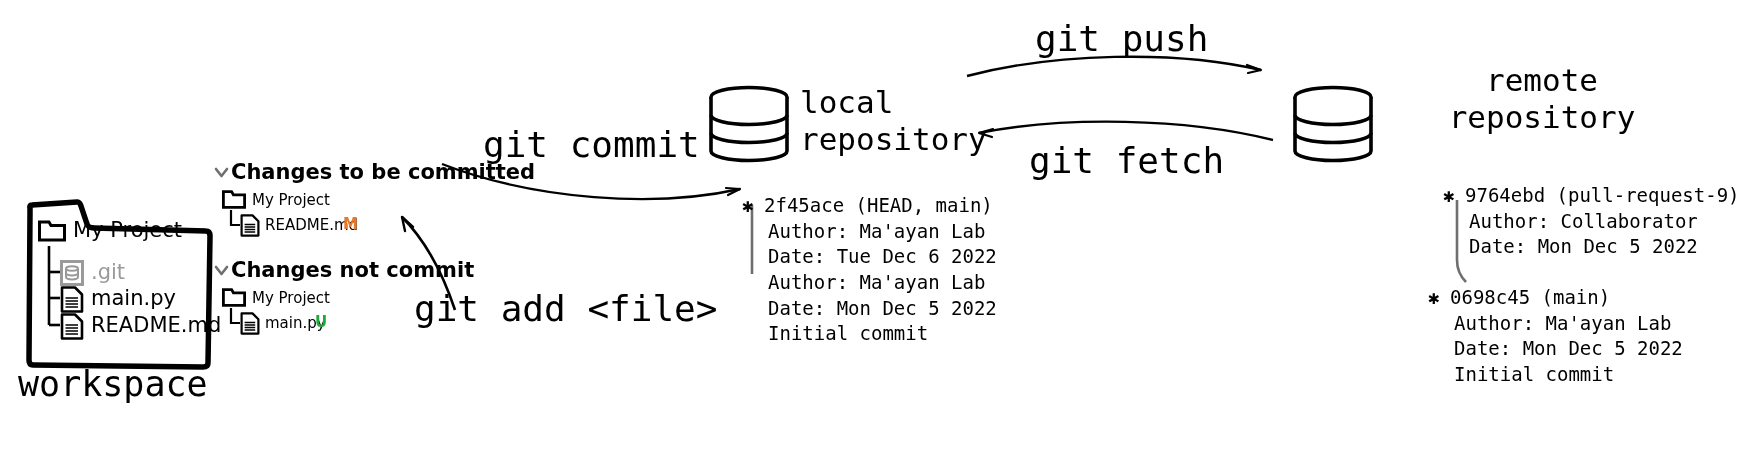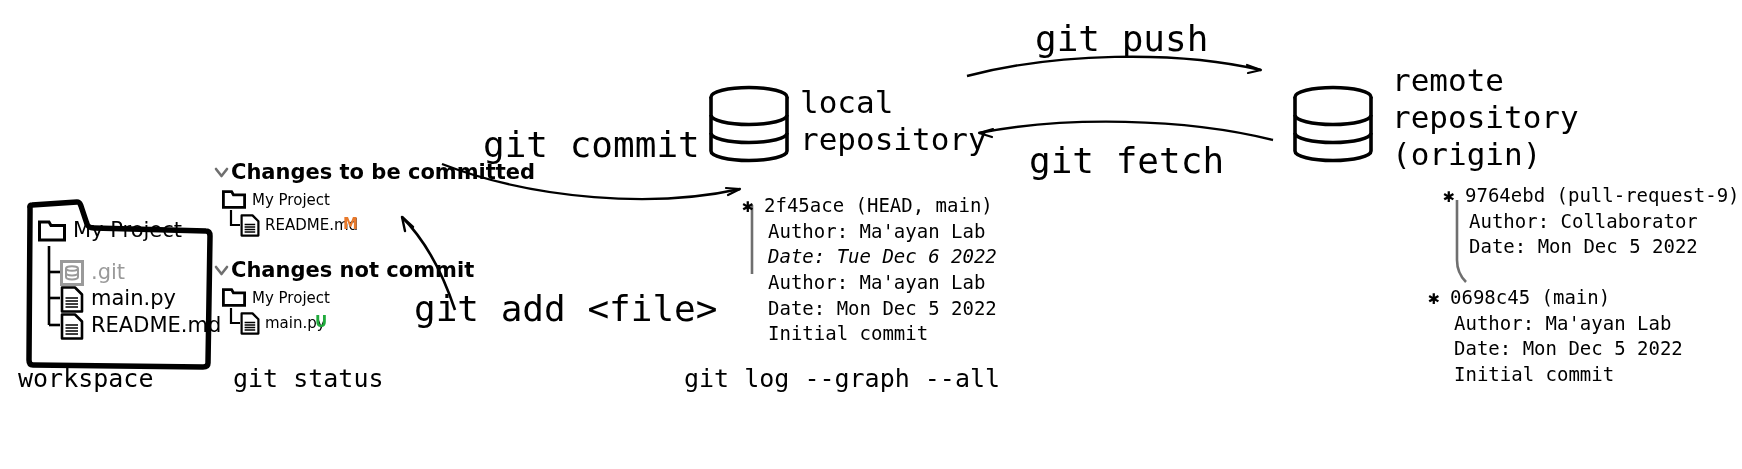--- a/index.html
+++ b/index.html
@@ -26,21 +26,21 @@
   .cmd-label {
     font-family: "DejaVu Sans Mono", monospace;
     font-size: 36px;
     font-weight: 500;
     letter-spacing: 0px;
     white-space: nowrap;
     color: #000;
   }
   .section-caption {
     font-family: "DejaVu Sans Mono", monospace;
-    font-size: 25px;
+    font-size: 35px;
     white-space: nowrap;
     color: #000;
   }
   .repo-title {
     font-family: "DejaVu Sans Mono", monospace;
     font-size: 31px;
     line-height: 37px;
     text-align: left;
     white-space: nowrap;
     color: #000;
@@ -184,21 +184,20 @@
     <div class="abs" style="left:26px; top:152px;">
       <svg width="20" height="23" viewBox="0 0 20 23">
         <path d="M1.6 1.4 L12.5 1.4 L18.4 7.3 L18.4 21.6 L1.6 21.6 Z" fill="#ffffff" stroke="#000000" stroke-width="2.2" stroke-linejoin="round"></path>
         <path d="M4.6 10.5 H15.2 M4.6 13 H15.2 M4.6 15.5 H15.2 M4.6 18 H15.2" stroke="#000000" stroke-width="1.3"></path>
       </svg>
     </div>
     <div class="abs tree-text" style="left:51px; top:154px;">main.py</div>
     <div class="abs tree-text flag-u" style="left:101px; top:153px;">U</div>
   </div>
 
-  <div class="abs section-caption" style="left:233px; top:364px;">git status</div>
 
   <svg class="abs" style="left:380px; top:205px;" width="110" height="110" viewBox="0 0 110 110">
     <path d="M75 105 C66 78 50 40 22 12" fill="none" stroke="#000000" stroke-width="2.6"></path>
     <path d="M22 12 L33 22 M22 12 L25 26" fill="none" stroke="#000000" stroke-width="2.4" stroke-linecap="round"></path>
   </svg>
   <div class="abs cmd-label" style="left:414px; top:248px;margin-top:40px;">git add &lt;file&gt;</div>
 
   <svg class="abs" style="left:440px; top:160px;" width="320" height="60" viewBox="0 0 320 60">
     <path d="M2 4 C95 40 215 48 300 29" fill="none" stroke="#000000" stroke-width="2.4"></path>
     <path d="M300 29 L286 28 M300 29 L288 35" fill="none" stroke="#000000" stroke-width="2.2" stroke-linecap="round"></path>
@@ -220,30 +219,29 @@
 
   <svg class="abs" style="left:748px; top:195px;" width="20" height="110" viewBox="0 0 20 110">
     <path d="M4 10 L4 79" stroke="#6f6f6f" stroke-width="2.6" fill="none"></path>
   </svg>
 
   <div class="abs" style="left:742px; top:193px;">
     <div class="log-line">
       <span style="display:inline-block; width:22px;">✱</span><span>2f45ace (HEAD, main)</span>
     </div>
     <div class="log-line" style="padding-left:26px;">Author: Ma'ayan Lab</div>
-    <div class="log-line" style="padding-left:26px;font-style:italic;">Date: Tue Dec 6 2022</div>
+    <div class="log-line" style="padding-left:26px;">Date: Tue Dec 6 2022</div>
   </div>
 
   <div class="abs" style="left:742px; top:270px;">
     <div class="log-line" style="padding-left:26px;">Author: Ma'ayan Lab</div>
     <div class="log-line" style="padding-left:26px;">Date: Mon Dec 5 2022</div>
     <div class="log-line" style="padding-left:26px;">Initial commit</div>
   </div>
 
-  <div class="abs section-caption" style="left:684px; top:364px;">git log --graph --all</div>
 
   <svg class="abs" style="left:965px; top:45px;" width="310" height="45" viewBox="0 0 310 45">
     <path d="M2 31 C90 8 210 5 296 25" fill="none" stroke="#000000" stroke-width="2.4"></path>
     <path d="M296 25 L282 20 M296 25 L283 28" fill="none" stroke="#000000" stroke-width="2.2" stroke-linecap="round"></path>
   </svg>
   <div class="abs cmd-label" style="left:1035px; top:18px;">git push</div>
 
   <svg class="abs" style="left:965px; top:110px;" width="310" height="45" viewBox="0 0 310 45">
     <path d="M308 30 C220 8 100 6 14 23" fill="none" stroke="#000000" stroke-width="2.4"></path>
     <path d="M14 23 L28 19 M14 23 L27 27" fill="none" stroke="#000000" stroke-width="2.2" stroke-linecap="round"></path>
@@ -251,24 +249,23 @@
   <div class="abs cmd-label" style="left:1029px; top:140px;">git fetch</div>
 
   <div class="abs" style="left:1292px; top:85px;">
     <svg width="82" height="78" viewBox="0 0 82 78">
       <ellipse cx="41" cy="12" rx="38" ry="9.5" fill="#ffffff" stroke="#000000" stroke-width="3.6"></ellipse>
       <path d="M3 12 L3 66 C3 71.3 20 75.5 41 75.5 C62 75.5 79 71.3 79 66 L79 12" fill="#ffffff" stroke="#000000" stroke-width="3.6"></path>
       <path d="M3 30 C3 35.3 20 39.5 41 39.5 C62 39.5 79 35.3 79 30" fill="none" stroke="#000000" stroke-width="3.6"></path>
       <path d="M3 48 C3 53.3 20 57.5 41 57.5 C62 57.5 79 53.3 79 48" fill="none" stroke="#000000" stroke-width="3.6"></path>
     </svg>
   </div>
-  <div class="abs repo-title" style="left:1392px; top:62px; width:300px; ">
+  <div class="abs repo-title" style="left:1392px; top:62px; width:300px; text-align:center;">
     <div>remote</div>
     <div>repository</div>
-    <div>(origin)</div>
   </div>
 
   <svg class="abs" style="left:1448px; top:190px;" width="40" height="110" viewBox="0 0 40 110">
     <path d="M9 10 L9 70 C9 80 12 86 18 92" stroke="#6f6f6f" stroke-width="2.6" fill="none"></path>
   </svg>
 
   <div class="abs" style="left:1443px; top:183px;">
     <div class="log-line">
       <span style="display:inline-block; width:22px;">✱</span><span>9764ebd (pull-request-9)</span>
     </div>

